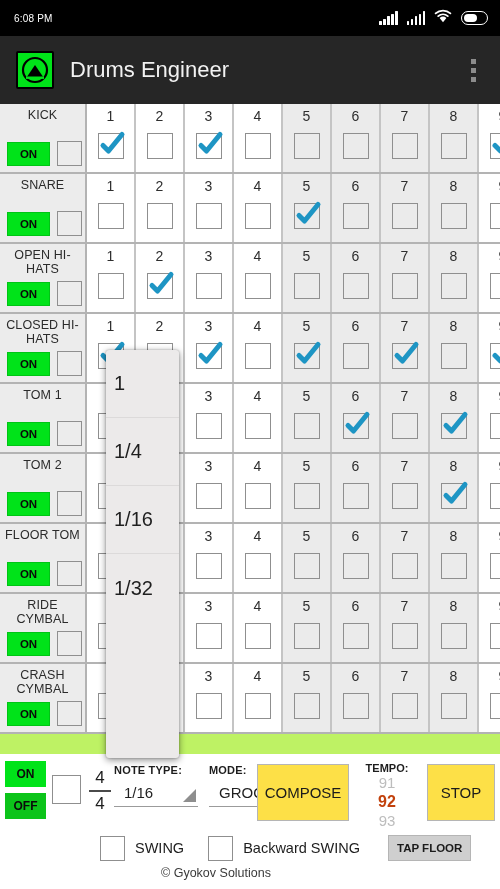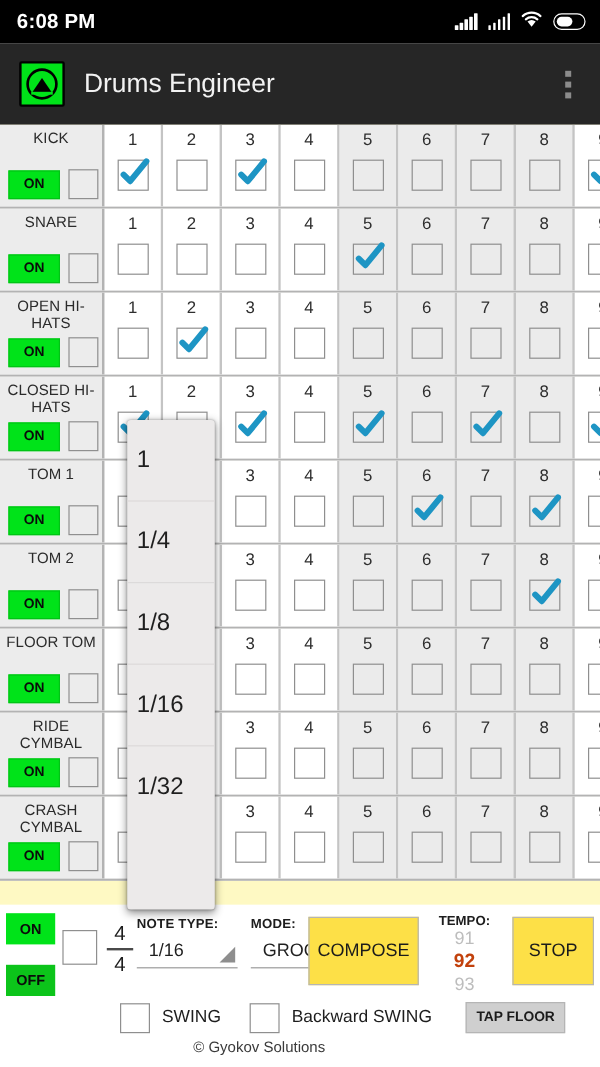--- a/index.html
+++ b/index.html
@@ -10,21 +10,21 @@
     overflow: hidden;
   }
   #app { position: relative; width: 500px; height: 889px; }
 
   
   .statusbar {
     height: 36px; background: #000; color: #fff;
     display: flex; align-items: center; justify-content: space-between;
     padding: 0 12px 0 14px;
   }
-  .statusbar .clock { font-size: 17px; font-weight: bold; letter-spacing: .2px; }
+  .statusbar .clock { font-size: 10px; font-weight: normal; letter-spacing: .2px; }
   .statusbar .icons { display: flex; align-items: center; gap: 9px; }
   .sigbars { display: flex; align-items: flex-end; gap: 1.5px; height: 14px; }
   .sigbars i { display:block; width: 2.5px; background: #fff; border-radius: .5px; }
   .sigbars i:nth-child(1){height:4px}
   .sigbars i:nth-child(2){height:6.5px}
   .sigbars i:nth-child(3){height:9px}
   .sigbars i:nth-child(4){height:11.5px}
   .sigbars i:nth-child(5){height:14px}
   .battery {
     width: 27px; height: 14px; border: 1.6px solid #fff; border-radius: 7px;
@@ -49,21 +49,21 @@
   }
   .overflow-menu {
     width: 34px; height: 46px; display: flex; flex-direction: column;
     align-items: center; justify-content: center; gap: 4px; flex: 0 0 auto;
   }
   .overflow-menu i { width: 5px; height: 5px; background: #8c8c8c; display: block; }
 
   
   .grid-wrap {
     position: absolute; left: 0; top: 104px; right: 0; height: 650px;
-    background: #fef9c3; overflow: hidden;
+    background: #bef264; overflow: hidden;
   }
   .drum-row {
     display: flex; height: 70px; border-bottom: 2px solid #b3b3b3;
     background: #fff;
   }
   .row-head {
     width: 87px; flex: 0 0 87px; background: #ececec;
     border-right: 2px solid #b3b3b3;
     display: flex; flex-direction: column; align-items: center;
     padding-top: 4px; position: relative;
@@ -121,21 +121,21 @@
   .bottom {
     position: absolute; left: 0; top: 754px; width: 500px; height: 135px;
     background: #fff;
   }
   .onoff { position: absolute; left: 5px; top: 7px; width: 41px; }
   .onoff div {
     height: 26px; display:flex; align-items:center; justify-content:center;
     font-size: 12px; font-weight: bold; color: #0b0b0b;
   }
   .onoff .on  { background: #00e319; }
-  .onoff .off { background: #0cc41a; margin-top: 17px; }
+  .onoff .off { background: #0cc41a; margin-top: 6px; }
 
   .bigchk {
     position: absolute; left: 52px; top: 21px;
     width: 29px; height: 29px; border: 1.5px solid #8f8f8f;
   }
   .timesig {
     position: absolute; left: 87px; top: 14px; width: 26px;
     text-align: center; font-size: 17px; color: #1d1d1d;
   }
   .timesig .bar { height: 2px; background: #4a4a4a; margin: 2px 2px; }
@@ -740,21 +740,20 @@
             <span class="num">9</span>
             <span class="box"></span>
           </div>
         </div>
       </div>
     </div>
 
   <div class="dropdown">
       <div class="dd-item">1</div>
       <div class="dd-item">1/4</div>
-      <div class="dd-item">1/8</div>
       <div class="dd-item">1/16</div>
       <div class="dd-item">1/32</div>
     </div>
 
   <div class="bottom">
 
     <div class="onoff">
       <div class="on">ON</div>
       <div class="off">OFF</div>
     </div>

